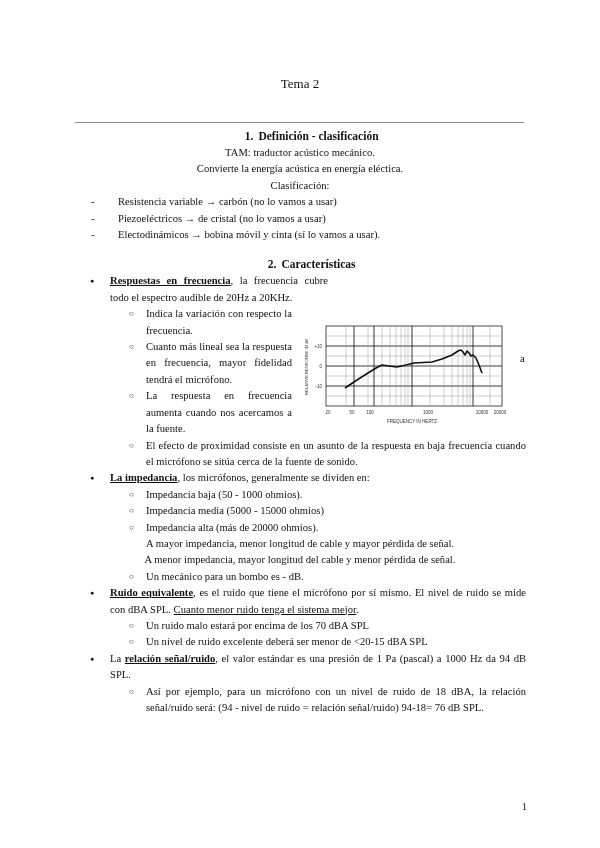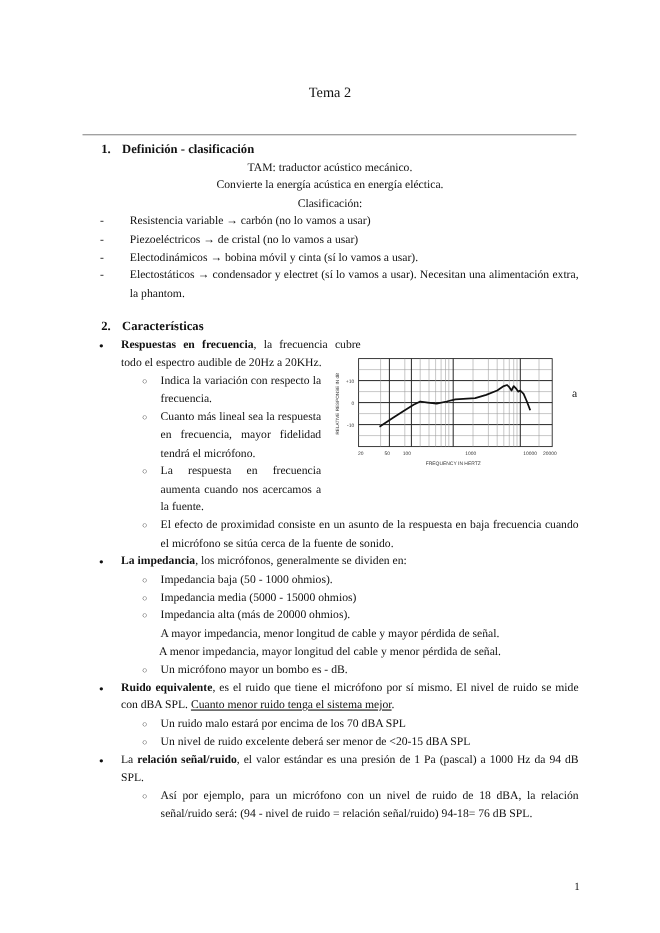--- a/index.html
+++ b/index.html
@@ -2,31 +2,31 @@
 <html><head>
 <meta charset="utf-8">
 <style>
   html, body { margin: 0; padding: 0; background: #ffffff; }
   body { width: 600px; height: 848px; position: relative; overflow: hidden;
          font-family: "Liberation Serif", "DejaVu Serif", serif; color: #111; font-size: 10.6px; line-height: 16.4px; }
   .page { position: absolute; left: 0; top: 0; width: 600px; height: 817px; }
   .title-block { position: absolute; top: 74px; left: 0; width: 600px; text-align: center; font-size: 13px; line-height: 19px; }
   .rule { position: absolute; top: 122px; left: 75px; width: 449px; height: 1px; background: #8a8a8a; }
   .content { position: absolute; top: 127px; left: 74px; width: 452px; }
-  .h { font-weight: bold; font-size: 11.5px; margin-left: 18px; line-height: 18px; }
+  .h { font-weight: bold; font-size: 11.5px; margin-left: 18px; line-height: 18px; text-align: center; }
   .h .num { display: inline-block; width: 19px; }
   .p { margin: 0; text-align: center; }
   .dash-list { list-style: none; margin: 0; padding: 0; }
   .dash-list li { position: relative; padding-left: 44px; text-align: justify; }
   .dash-list li::before { content: "-"; position: absolute; left: 17px; }
   .bullet { position: relative; padding-left: 36px; text-align: justify; }
   .bullet::before { content: "\25CF"; position: absolute; left: 16px; font-size: 7px; top: 0; }
   .sub { position: relative; padding-left: 72px; text-align: justify; }
   .sub::before { content: "\25CB"; position: absolute; left: 55px; font-size: 8px; }
-  b { font-weight: bold; }
+  b { font-weight: bold; text-decoration: underline; }
   u { text-decoration: underline; }
   .chart { position: absolute; left: 302px; top: 322px; width: 218px; height: 106px; }
   .narrow { width: 218px; }
   .stray-a { position: absolute; left: 520px; top: 351px; font-size: 10.6px; }
   .pagenum { position: absolute; left: 522px; top: 799px; font-size: 10px; }
   .gap { height: 12px; }
 </style>
 </head>
 <body>
 
@@ -41,41 +41,40 @@
   <div class="content">
 
     <div class="h"><span class="num">1.</span><span>Definición - clasificación</span></div>
     <p class="p">TAM: traductor acústico mecánico.</p>
     <p class="p">Convierte la energía acústica en energía eléctica.</p>
     <p class="p">Clasificación:</p>
     <ul class="dash-list">
       <li>Resistencia variable → carbón (no lo vamos a usar)</li>
       <li>Piezoeléctricos → de cristal (no lo vamos a usar)</li>
       <li>Electodinámicos → bobina  móvil y cinta (sí lo vamos a usar).</li>
-      <li>Electostáticos → condensador y electret (sí lo vamos a usar). Necesitan una alimentación extra, la phantom.</li>
     </ul>
 
     <div class="gap"></div>
 
     <div class="h"><span class="num">2.</span><span>Características</span></div>
 
     <div class="bullet narrow" style="width:218px;"><b>Respuestas en frecuencia</b><span>, la frecuencia cubre todo el espectro audible de 20Hz a 20KHz.</span></div>
     <div class="sub" style="width:146px;">Indica la variación con respecto la frecuencia.</div>
     <div class="sub" style="width:146px;">Cuanto más lineal sea la respuesta en frecuencia, mayor fidelidad tendrá el micrófono.</div>
     <div class="sub" style="width:146px;">La respuesta en frecuencia aumenta cuando nos acercamos a la fuente.</div>
     <div class="sub">El efecto de proximidad consiste en un asunto de la respuesta en baja frecuencia cuando el micrófono se sitúa cerca de la fuente de sonido.</div>
 
     <div class="bullet"><b>La impedancia</b><span>, los micrófonos, generalmente se dividen en:</span></div>
     <div class="sub">Impedancia baja (50 - 1000 ohmios).</div>
     <div class="sub">Impedancia media (5000 - 15000 ohmios)</div>
     <div class="sub">Impedancia alta (más de 20000 ohmios).</div>
     <p class="p">A mayor impedancia, menor longitud de cable y mayor pérdida de señal.</p>
     <p class="p">A menor impedancia, mayor longitud del cable y menor pérdida de señal.</p>
 
-    <div class="sub">Un micrófono mayor un bombo es - dB.</div>
+    <div class="sub">Un mecánico para un bombo es - dB.</div>
 
     <div class="bullet"><b>Ruido equivalente</b><span>, es el ruido que tiene el micrófono por sí mismo. El nivel de ruido se mide con dBA SPL. </span><u>Cuanto menor ruido tenga el sistema mejor</u><span>.</span></div>
     <div class="sub">Un ruido malo estará por encima de los 70 dBA SPL</div>
     <div class="sub">Un nivel de ruido excelente deberá ser menor de &lt;20-15 dBA SPL</div>
 
     <div class="bullet"><span>La </span><b>relación señal/ruido</b><span>, el valor estándar es una presión de 1 Pa (pascal) a 1000 Hz da 94 dB SPL.</span></div>
     <div class="sub">Así por ejemplo, para un micrófono con un nivel de ruido de 18 dBA, la relación señal/ruido será: (94 - nivel de ruido = relación señal/ruido) 94-18= 76 dB SPL.</div>
   </div>
 
   <div class="chart">

